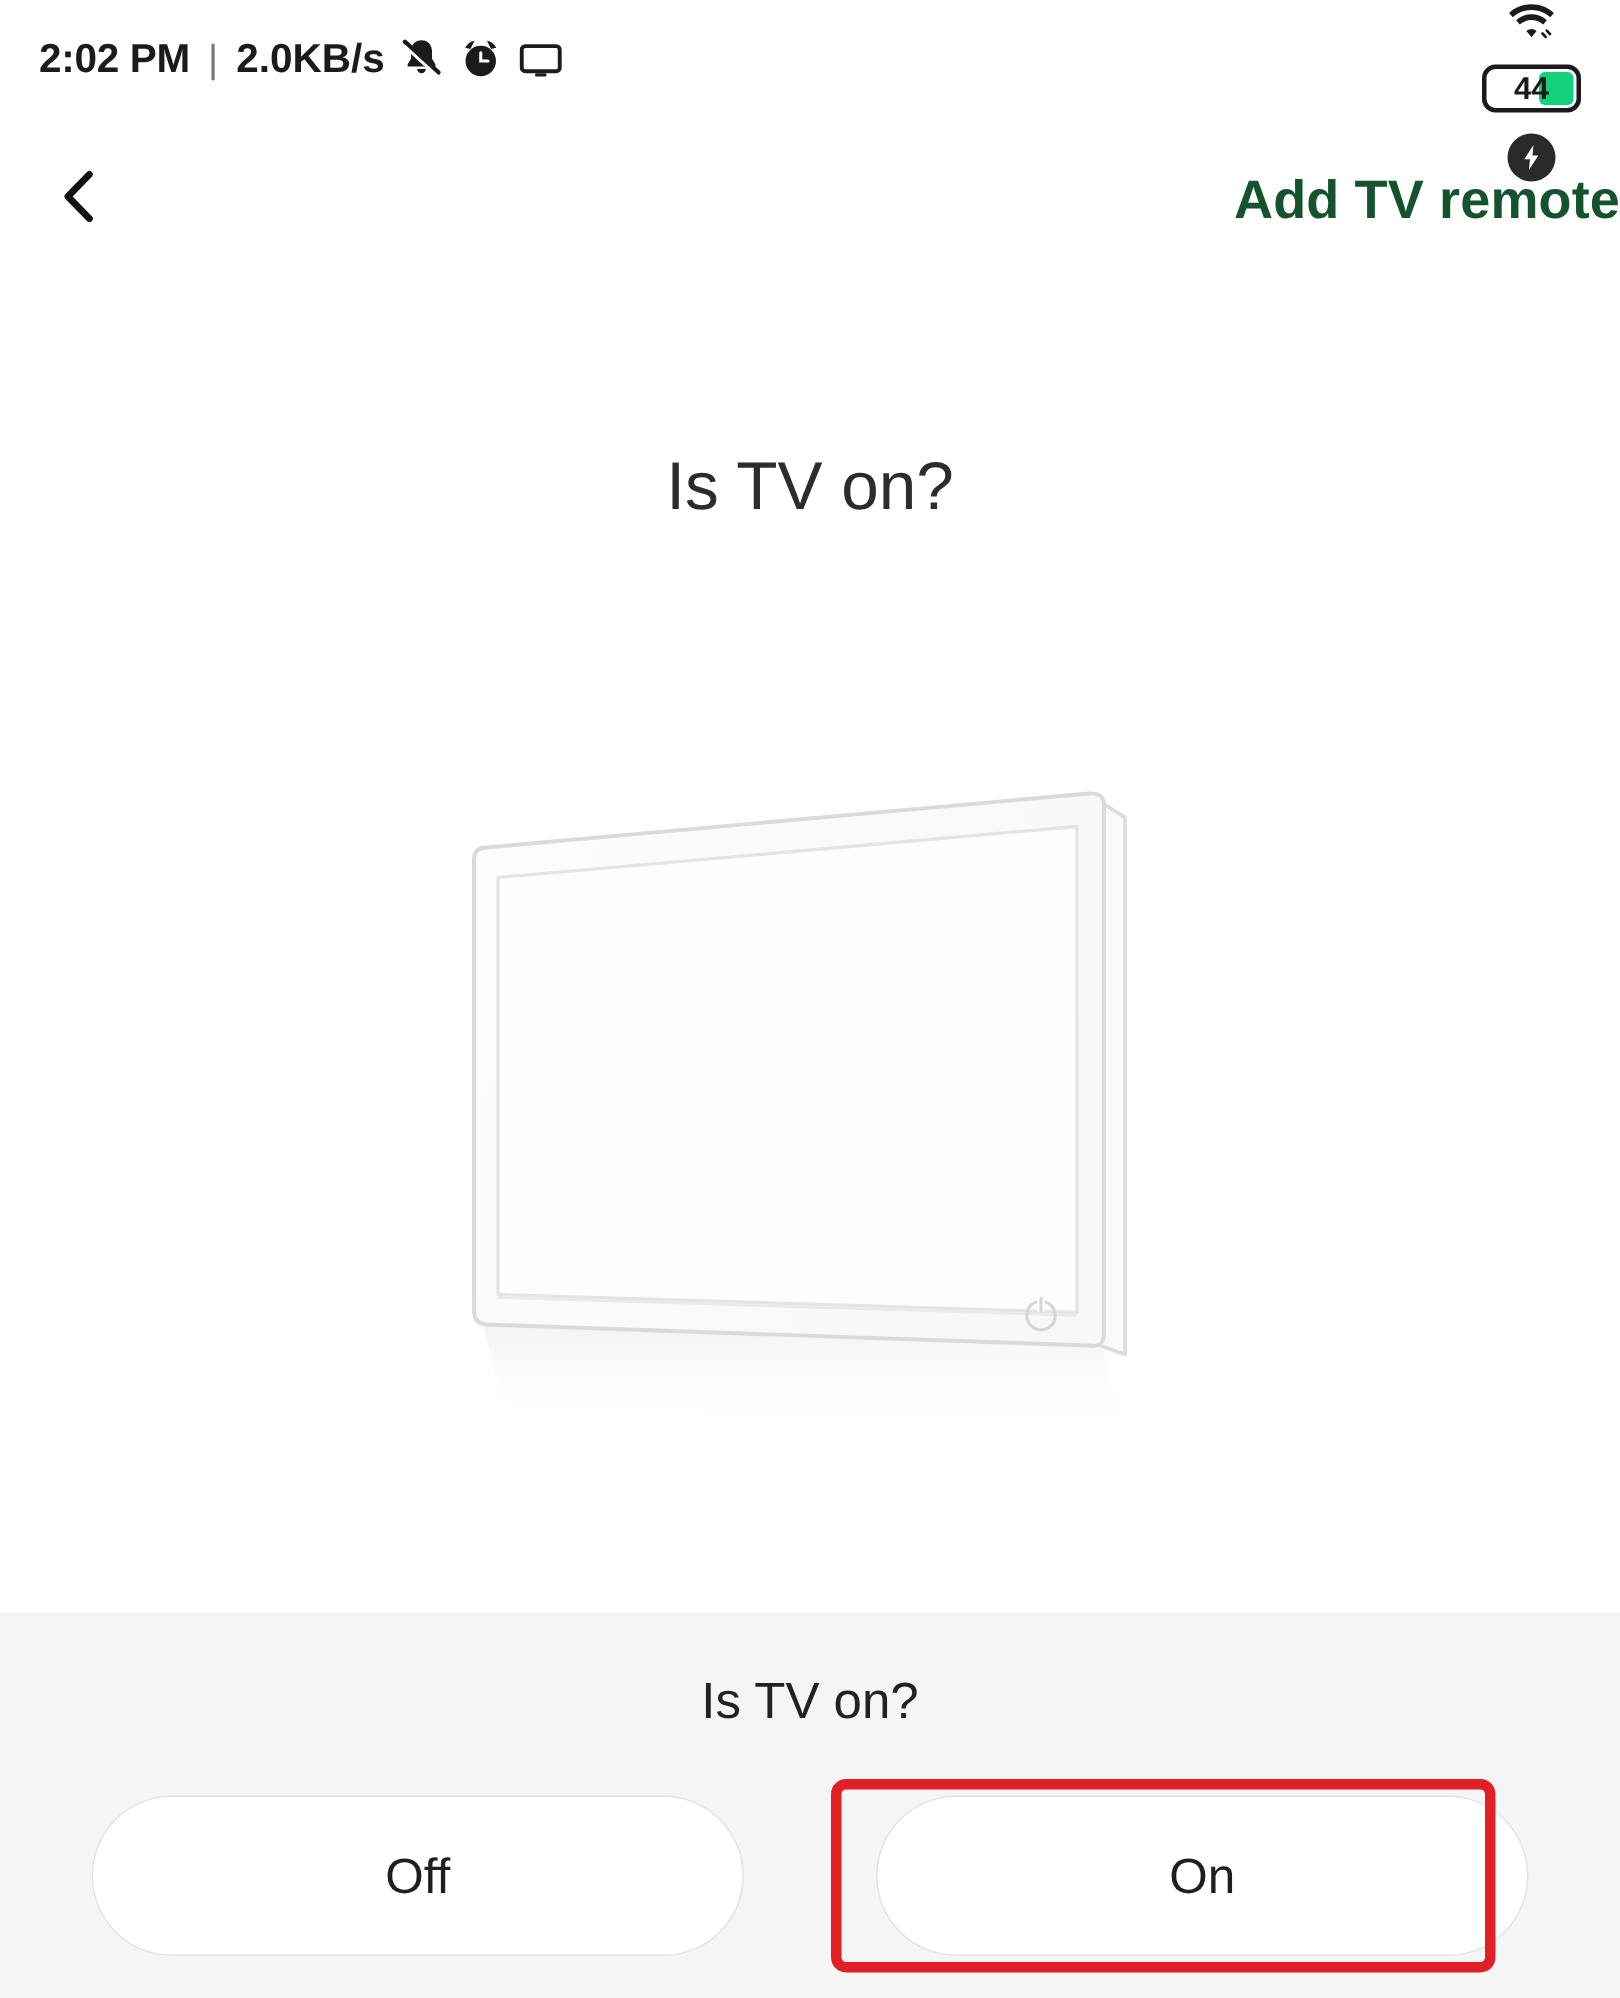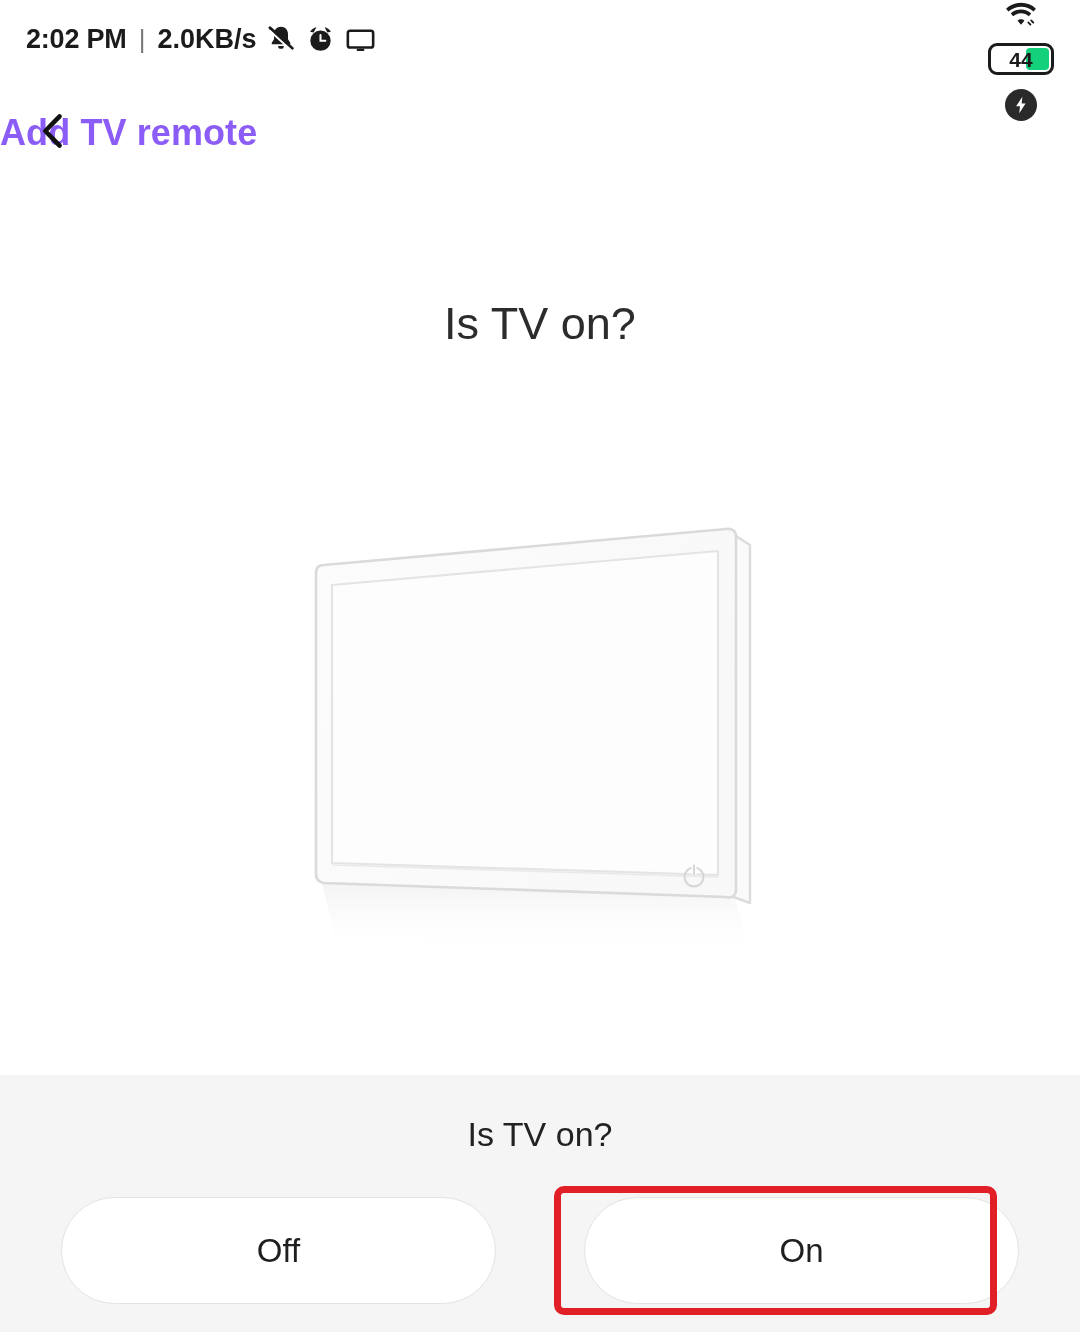--- a/index.html
+++ b/index.html
@@ -63,22 +63,22 @@
   .header {
     position:absolute; top:78px; left:0; width:1080px; height:110px;
     display:flex; align-items:center;
   }
   .back-btn{
     position:absolute; left:22px; top:50%; transform:translateY(-50%);
     width:64px; height:64px; display:flex; align-items:center; justify-content:center;
     cursor:pointer;
   }
   .page-title{
-    width:100%; text-align:left;
-    font-size:36px; font-weight:bold; color:#8b5cf6; letter-spacing:0.1px;
+    width:100%; text-align:right;
+    font-size:36px; font-weight:bold; color:#14532d; letter-spacing:0.1px;
   }
 
   
   .content{
     position:absolute; top:188px; left:0; width:1080px; height:887px;
     background:#ffffff;
   }
   .main-question{
     position:absolute; top:110px; left:0; width:100%;
     text-align:center; font-size:45px; font-weight:400; color:#2c2c2c;

